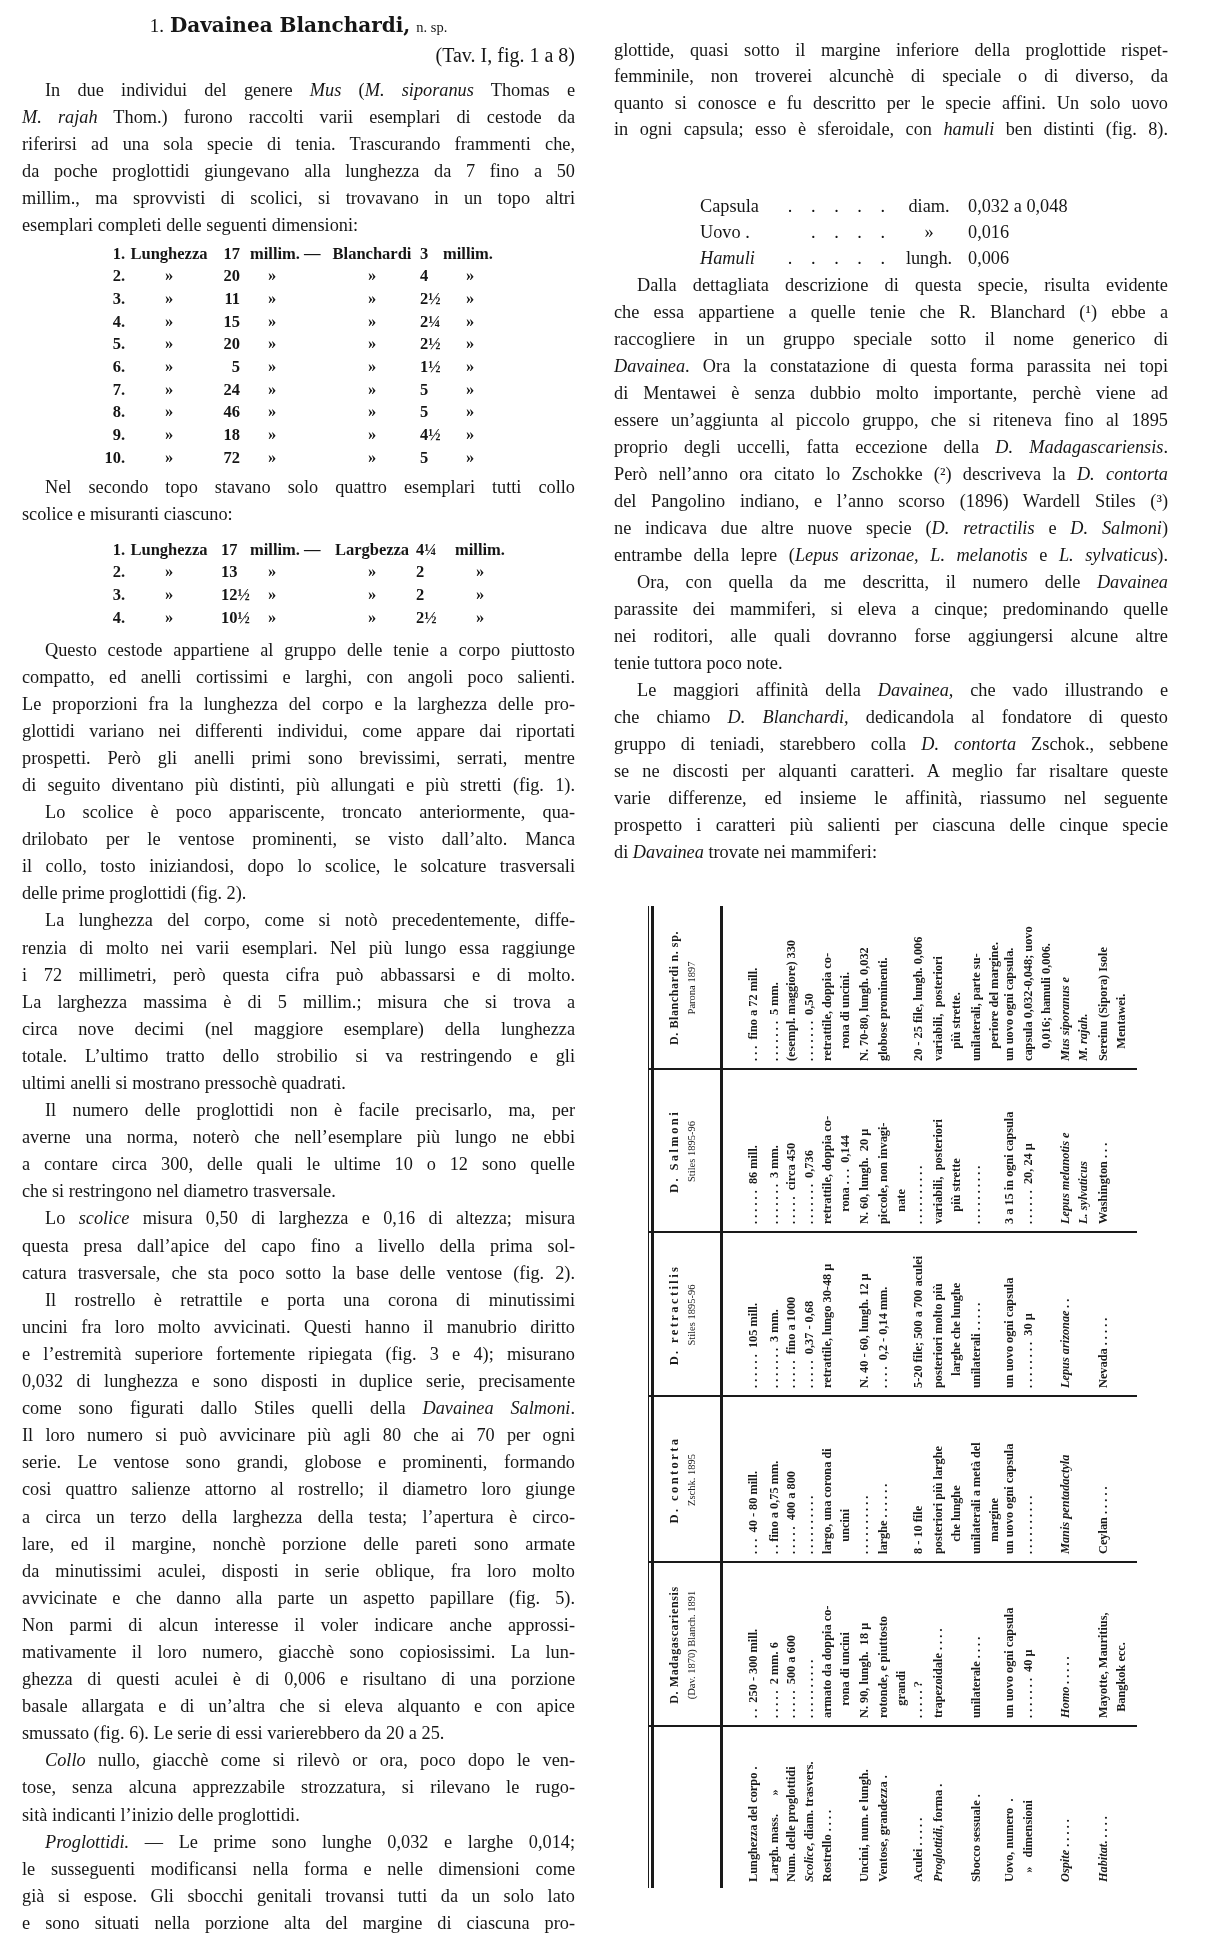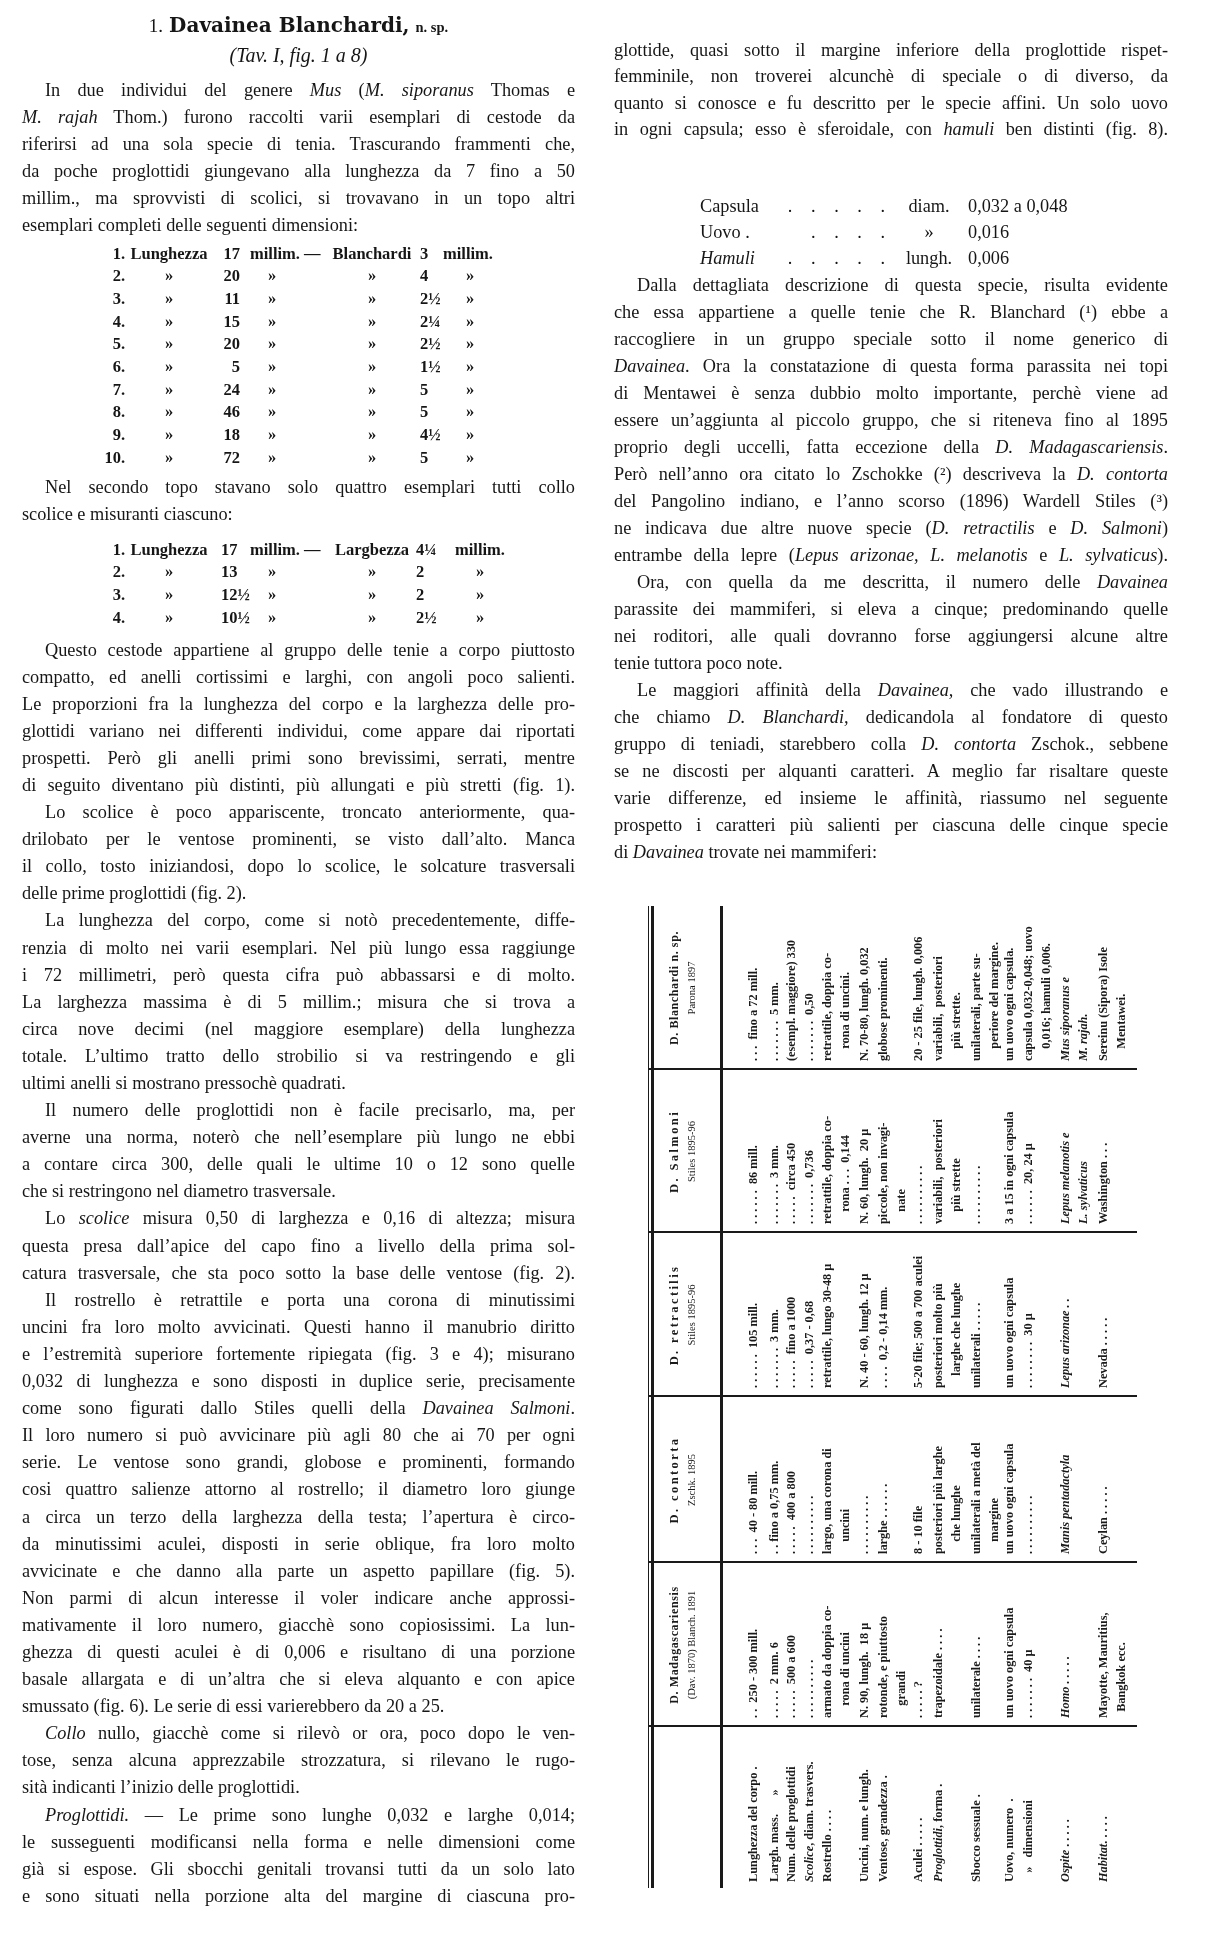--- a/index.html
+++ b/index.html
@@ -1,22 +1,22 @@
 <!DOCTYPE html>
 <html><head>
 <meta charset="utf-8">
 <style>
 *{box-sizing:border-box;}
 html,body{margin:0;padding:0;background:#fff;}
 #page{position:relative;width:1208px;height:1943px;overflow:hidden;background:#fff;color:#161616;font-family:"Liberation Serif","DejaVu Serif",serif;}
 .heading{position:absolute;left:22px;top:10px;width:553px;height:30px;line-height:30px;text-align:center;white-space:nowrap;}
 .h-num{font-size:19px;margin-right:6px;}
 .h-name{font-family:"DejaVu Serif",serif;font-weight:bold;font-size:20px;}
-.h-suf{font-size:14.5px;margin-left:6px;font-weight:bold;}
-.subtitle{position:absolute;left:22px;top:41px;width:553px;height:28px;line-height:28px;text-align:center;font-size:20px;font-style:italic;}
+.h-suf{font-size:14.5px;margin-left:6px;}
+.subtitle{position:absolute;left:22px;top:41px;width:553px;height:28px;line-height:28px;text-align:right;font-size:20px;}
 .para{position:absolute;font-size:18.3px;}
 .lcol{left:22px;width:553px;}
 .rcol{left:614px;width:554px;}
 .ln{height:27.1px;line-height:27.1px;white-space:nowrap;text-align:justify;text-align-last:justify;}
 .ln.ind{padding-left:23px;}
 .ln.last{text-align:right;text-align-last:left;}
 .rp1 .ln{height:26.6px;line-height:26.6px;}
 .rflow .ln{height:27px;line-height:27px;}
 .it{font-style:italic;}
 .lp1{top:76.5px;} .lp2{top:473.5px;} .lflow{top:636.5px;}
@@ -258,20 +258,21 @@
     <div>
       <div class="ln ind">Il rostrello è retrattile e porta una corona di minutissimi</div>
       <div class="ln">uncini fra loro molto avvicinati. Questi hanno il manubrio diritto</div>
       <div class="ln">e l’estremità superiore fortemente ripiegata (fig. 3 e 4); misurano</div>
       <div class="ln">0,032 di lunghezza e sono disposti in duplice serie, precisamente</div>
       <div class="ln"><span>come sono figurati dallo Stiles quelli della </span><span class="it">Davainea Salmoni</span><span>.</span></div>
       <div class="ln">Il loro numero si può avvicinare più agli 80 che ai 70 per ogni</div>
       <div class="ln">serie. Le ventose sono grandi, globose e prominenti, formando</div>
       <div class="ln">cosi quattro salienze attorno al rostrello; il diametro loro giunge</div>
       <div class="ln">a circa un terzo della larghezza della testa; l’apertura è circo-</div>
+      <div class="ln">lare, ed il margine, nonchè porzione delle pareti sono armate</div>
       <div class="ln">da minutissimi aculei, disposti in serie oblique, fra loro molto</div>
       <div class="ln">avvicinate e che danno alla parte un aspetto papillare (fig. 5).</div>
       <div class="ln">Non parmi di alcun interesse il voler indicare anche approssi-</div>
       <div class="ln">mativamente il loro numero, giacchè sono copiosissimi. La lun-</div>
       <div class="ln">ghezza di questi aculei è di 0,006 e risultano di una porzione</div>
       <div class="ln">basale allargata e di un’altra che si eleva alquanto e con apice</div>
       <div class="ln last">smussato (fig. 6). Le serie di essi varierebbero da 20 a 25.</div>
     </div>
     <div>
       <div class="ln ind"><span class="it">Collo</span><span> nullo, giacchè come si rilevò or ora, poco dopo le ven-</span></div>

